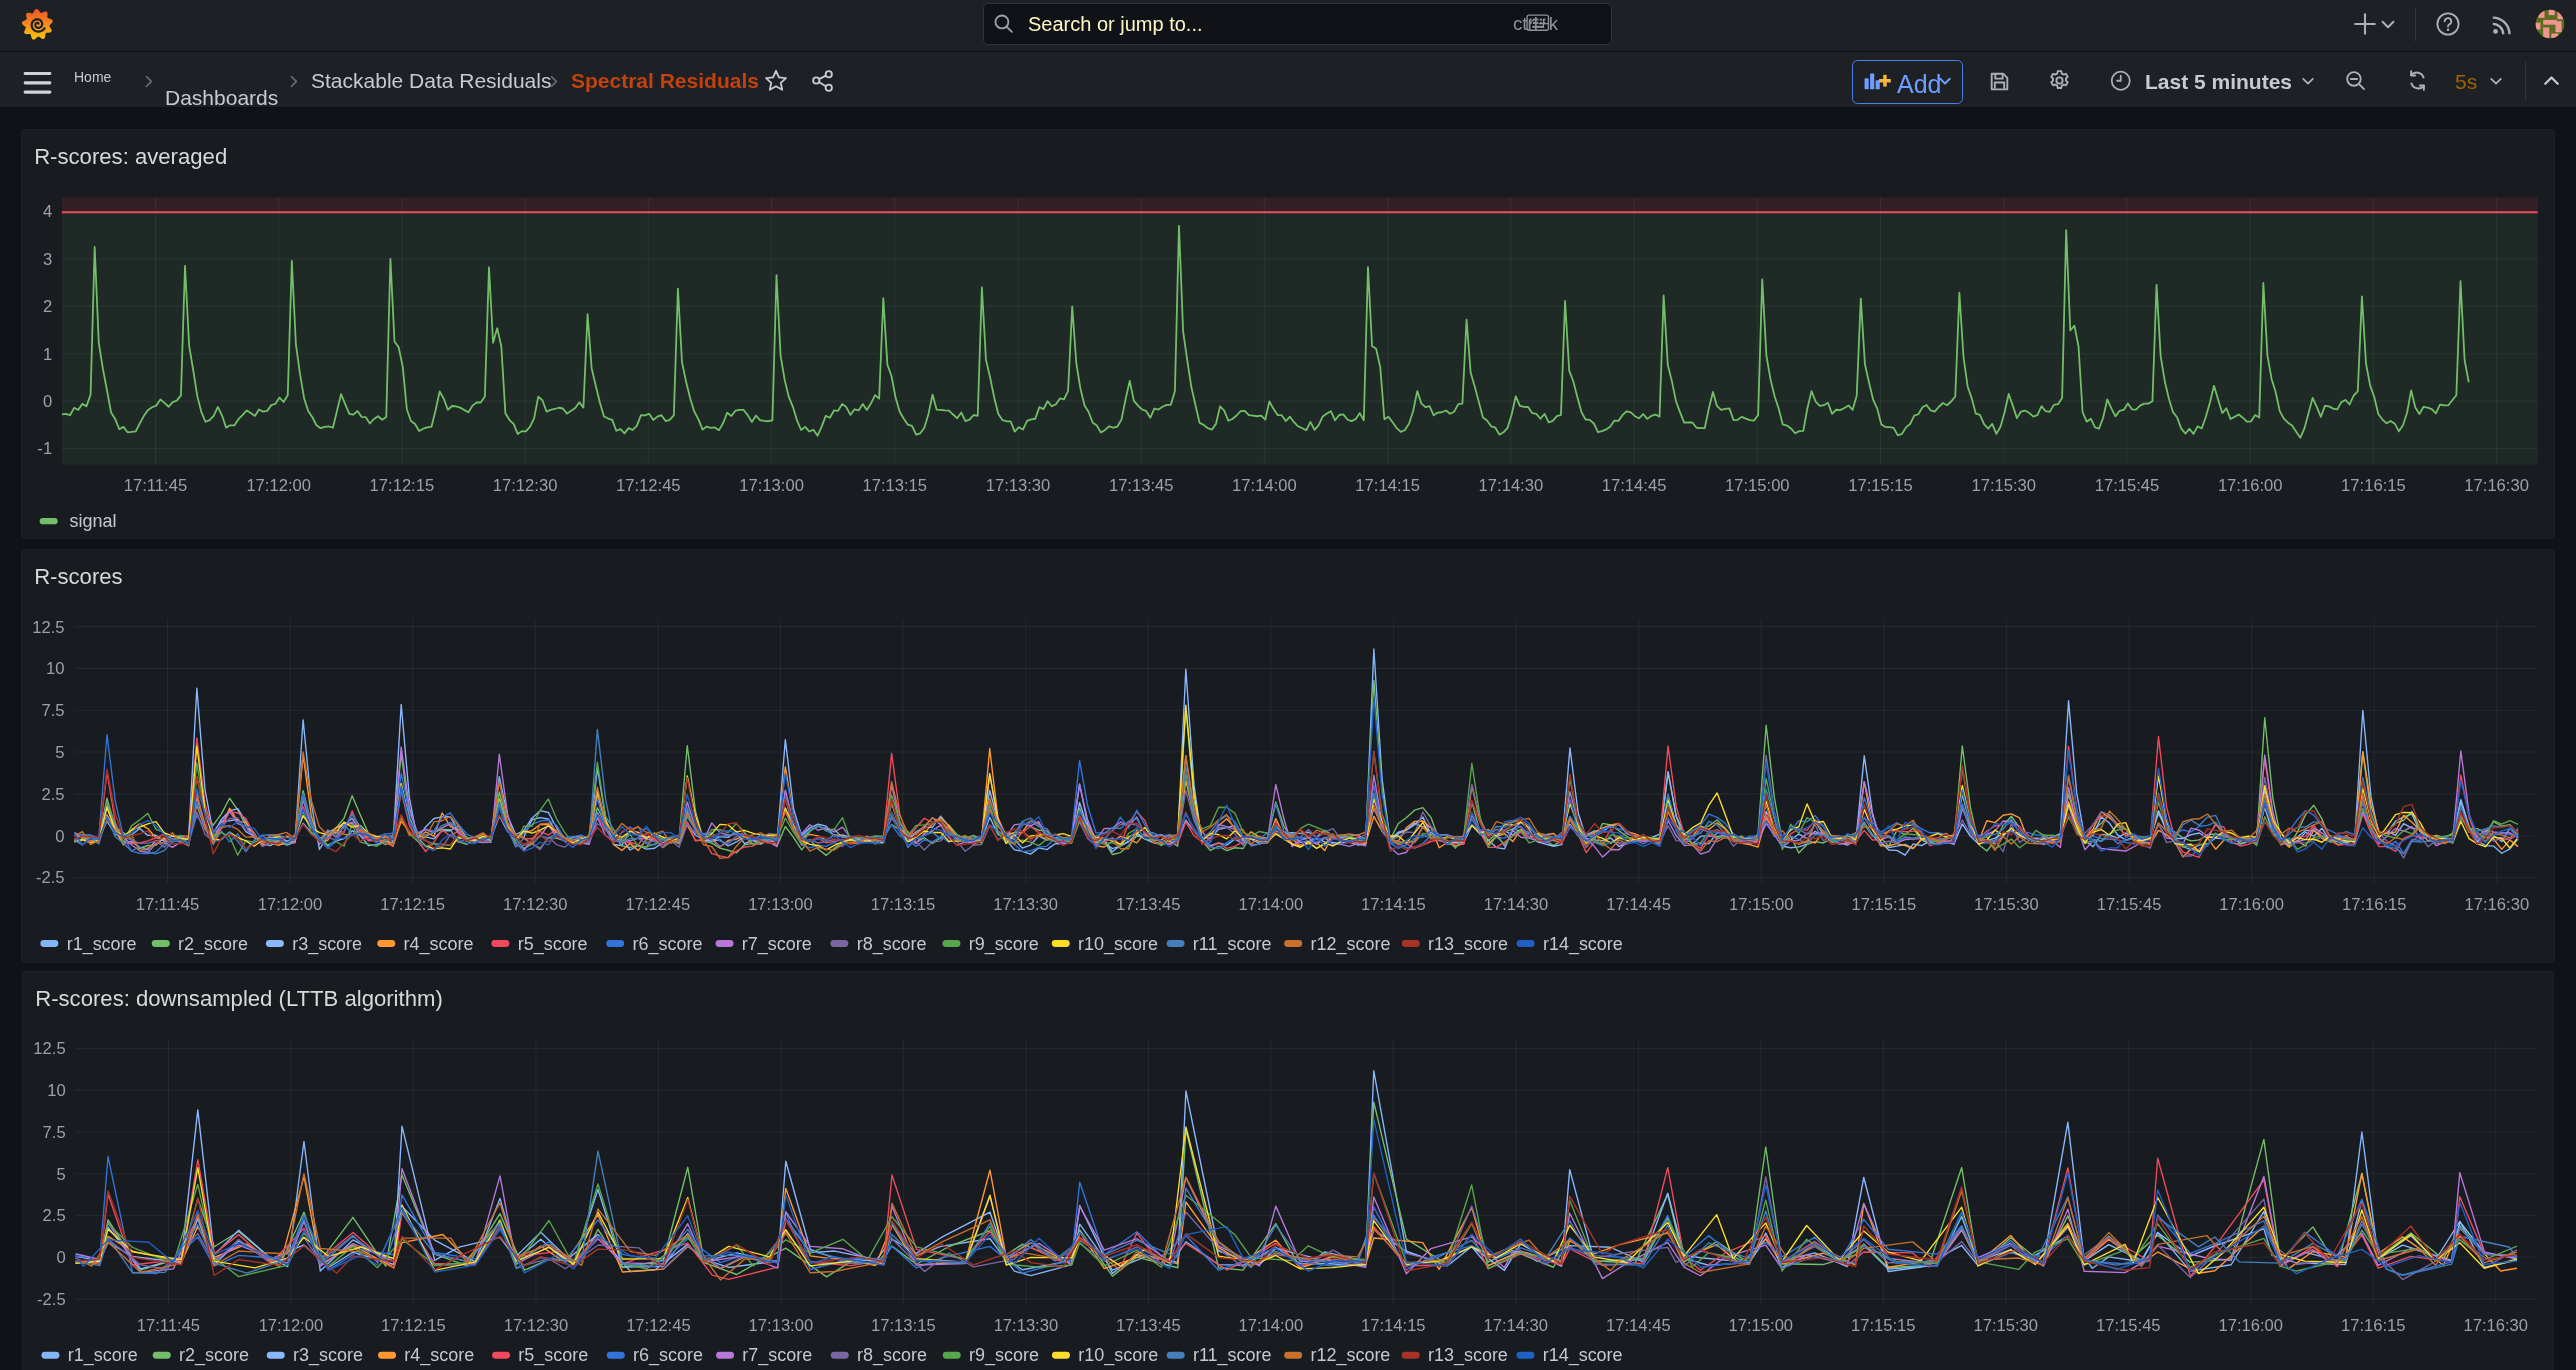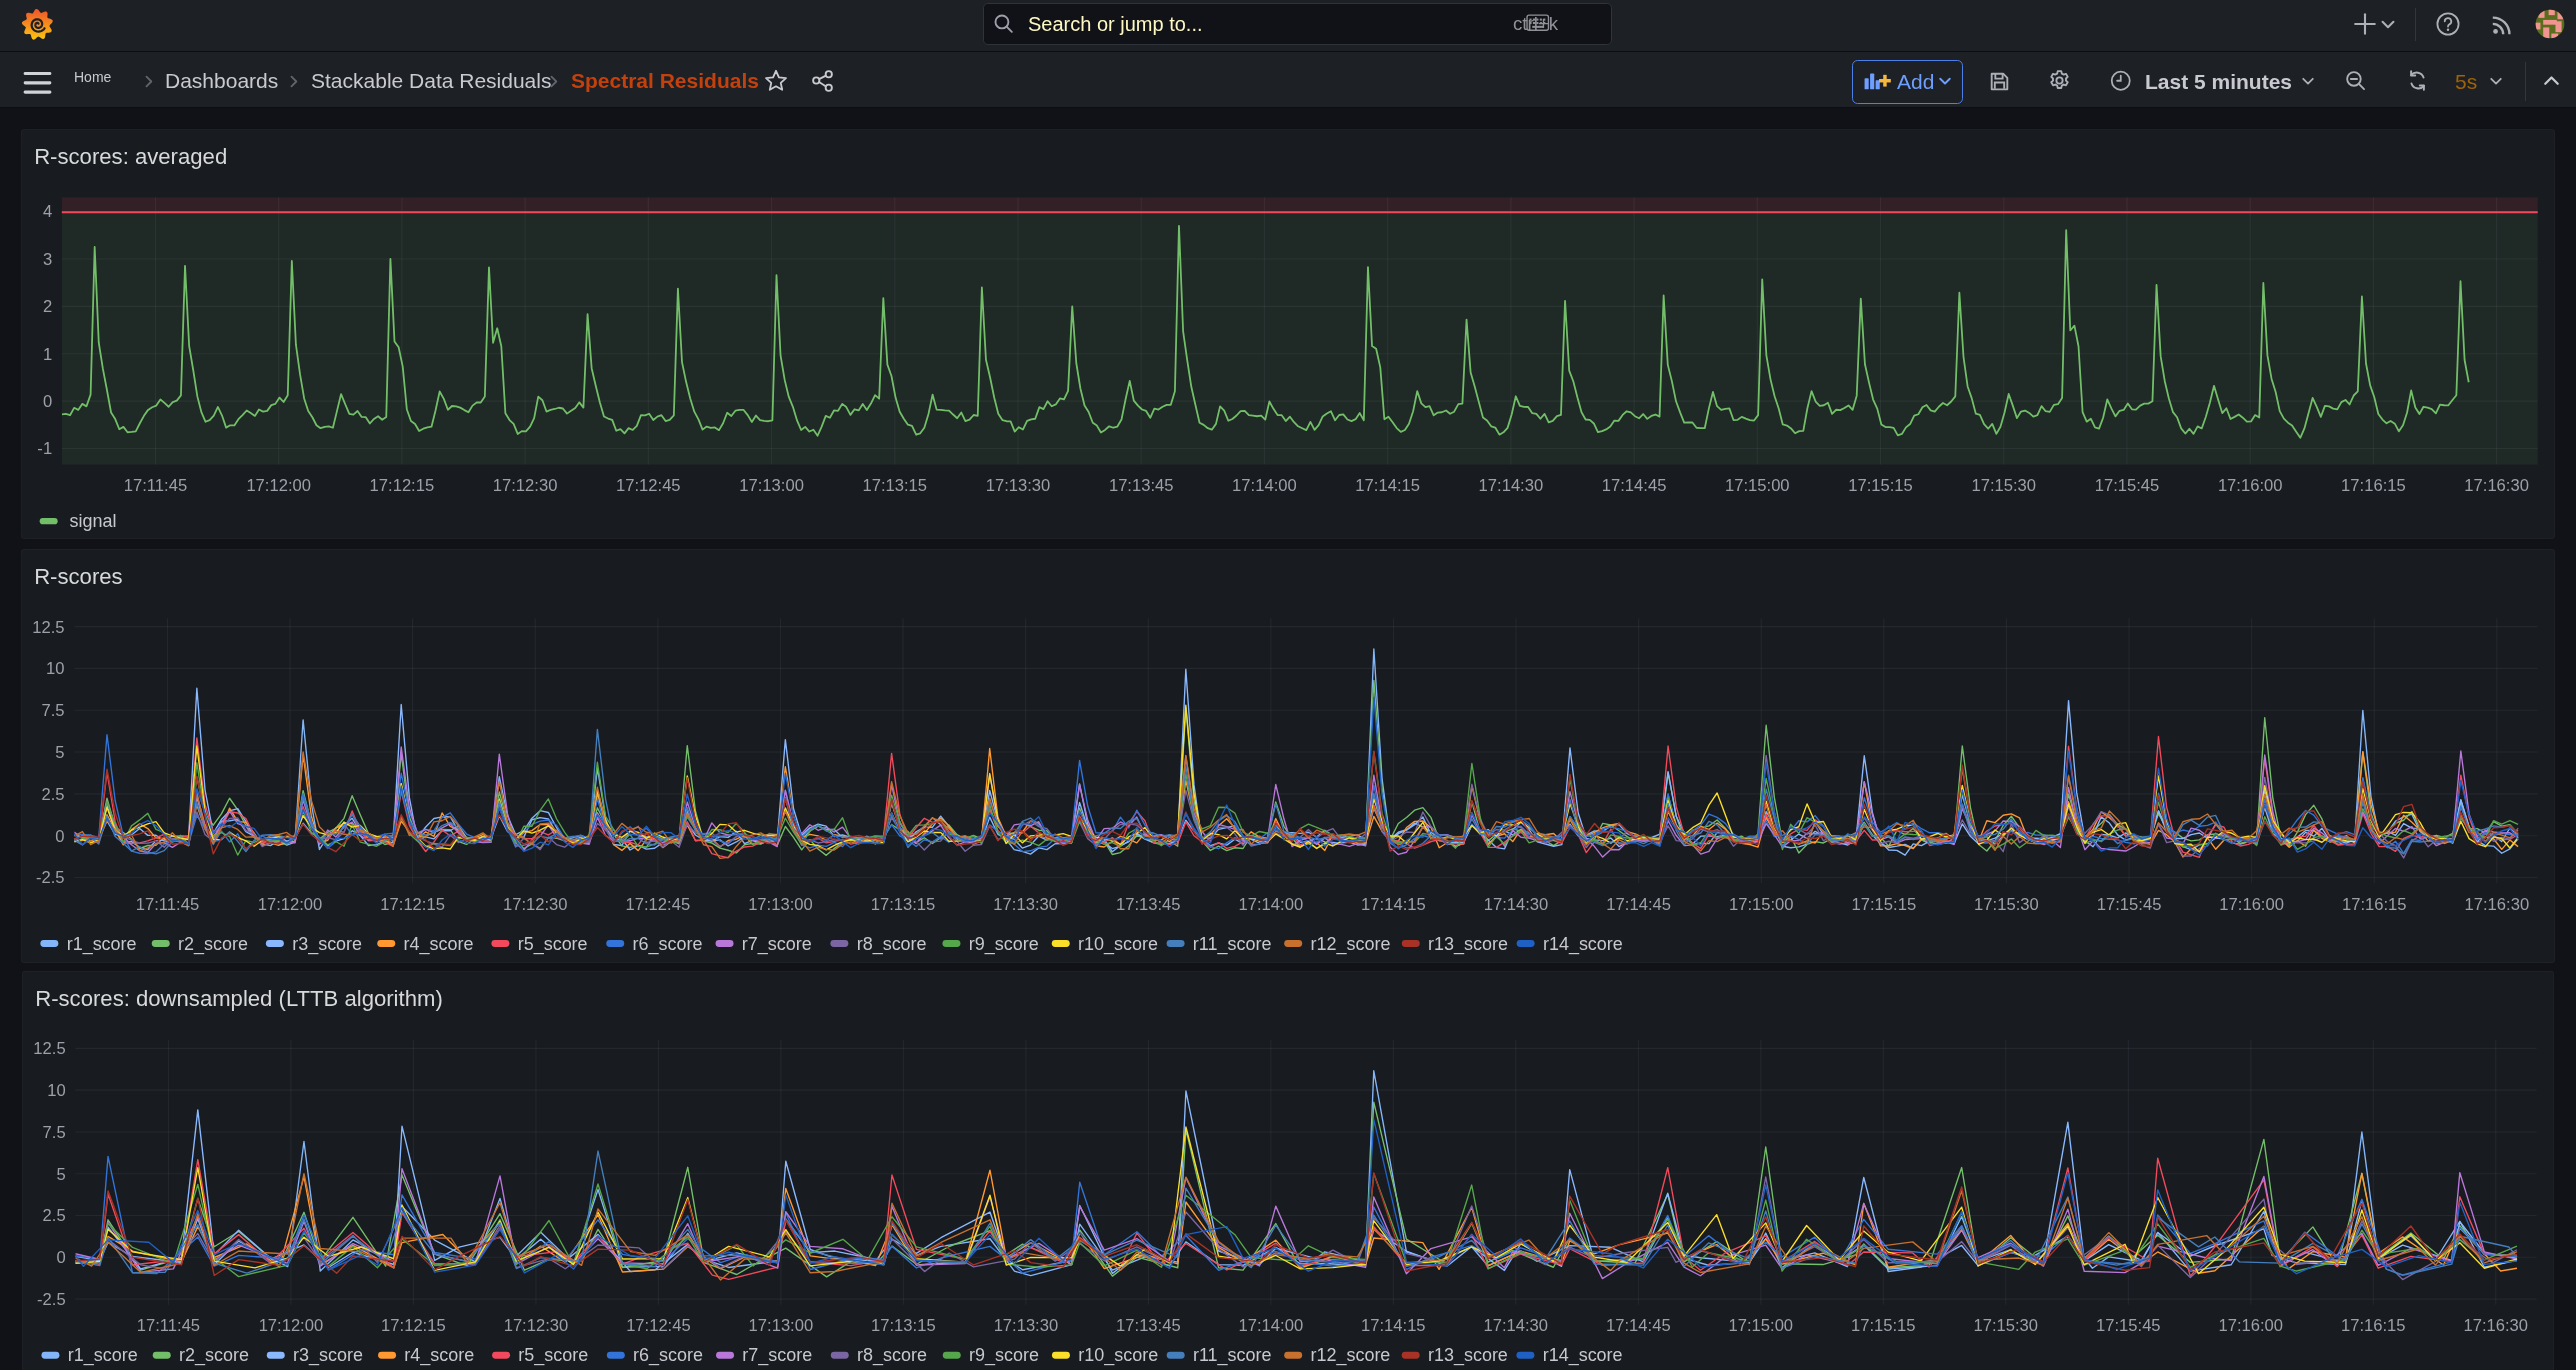--- a/index.html
+++ b/index.html
@@ -76,21 +76,21 @@
   </svg>
 <svg class="abs" style="left:23px;top:69px" width="29" height="28" viewBox="0 0 42 40">
 <rect x="1" y="4" width="40" height="4.5" rx="2" fill="#d2d3d8"></rect>
 <rect x="1" y="17.5" width="40" height="4.5" rx="2" fill="#d2d3d8"></rect>
 <rect x="1" y="31" width="40" height="4.5" rx="2" fill="#d2d3d8"></rect>
   </svg>
 <div class="abs" style="left:74px;top:69px;font-size:14px;color:#c9cad1;">Home</div>
 <svg class="abs" style="left:143px;top:71px" width="12.5" height="21" viewBox="0 0 18 30">
     <path d="M5 8 L12 15 L5 22" fill="none" stroke="#61656d" stroke-width="2.6" stroke-linecap="round" stroke-linejoin="round"></path>
   </svg>
-<div class="abs" style="left:165px;top:69px;font-size:21px;color:#c9cad1;">Dashboards</div>
+<div class="abs" style="left:165px;top:86px;font-size:21px;color:#c9cad1;">Dashboards</div>
 <svg class="abs" style="left:288px;top:71px" width="12.5" height="21" viewBox="0 0 18 30">
     <path d="M5 8 L12 15 L5 22" fill="none" stroke="#61656d" stroke-width="2.6" stroke-linecap="round" stroke-linejoin="round"></path>
   </svg>
 <div class="abs" style="left:311px;top:69px;font-size:21px;color:#c9cad1;">Stackable Data Residuals</div>
 <svg class="abs" style="left:548px;top:71px" width="12.5" height="21" viewBox="0 0 18 30">
     <path d="M5 8 L12 15 L5 22" fill="none" stroke="#61656d" stroke-width="2.6" stroke-linecap="round" stroke-linejoin="round"></path>
   </svg>
 <div class="abs" style="left:571px;top:69px;font-size:21px;color:#c2410c;font-weight:bold;">Spectral Residuals</div>
 <svg class="abs" style="left:763px;top:68px" width="26" height="26" viewBox="0 0 24 24">
 <path d="M12 2.6 L14.7 8.6 L21.2 9.3 L16.4 13.7 L17.7 20.1 L12 16.9 L6.3 20.1 L7.6 13.7 L2.8 9.3 L9.3 8.6 Z" fill="none" stroke="#c9cad1" stroke-width="1.7" stroke-linejoin="round"></path>
@@ -107,21 +107,21 @@
 <g fill="#6e9fff">
       <rect x="2" y="12" width="6" height="16" rx="1"></rect>
       <rect x="10" y="5" width="6" height="23" rx="1"></rect>
       <rect x="18" y="15" width="6" height="13" rx="1"></rect>
     </g>
 <g fill="#f5b73d">
       <rect x="29" y="7" width="5" height="17"></rect>
       <rect x="23" y="13" width="17" height="5"></rect>
     </g>
   </svg>
-<div class="abs" style="left:1897px;top:70px;font-size:21px;color:#6e9fff;">Add</div>
+<div class="abs" style="left:1897px;top:70px;font-size:25px;color:#6e9fff;">Add</div>
 <svg class="abs" style="left:1936px;top:74px" width="18" height="15" viewBox="0 0 26 22">
 <path d="M6 7 L13 14 L20 7" fill="none" stroke="#6e9fff" stroke-width="2.8" stroke-linecap="round" stroke-linejoin="round"></path>
   </svg>
 <svg class="abs" style="left:1987px;top:69px" width="25" height="25" viewBox="0 0 24 24">
 <path d="M4.5 4.5 h11 l4 4 v11 h-15 Z" fill="none" stroke="#aeb0b8" stroke-width="1.8" stroke-linejoin="round"></path>
 <path d="M8 4.8 v4.4 h7 v-4.4" fill="none" stroke="#aeb0b8" stroke-width="1.8"></path>
 <path d="M7.5 19 v-6 h9 v6" fill="none" stroke="#aeb0b8" stroke-width="1.8"></path>
   </svg>
 <svg class="abs" style="left:2047px;top:68px" width="25" height="25" viewBox="0 0 24 24">
 <path fill="none" stroke="#aeb0b8" stroke-width="1.8" stroke-linejoin="round" d="M10.3 3 h3.4 l.5 2.3 a7 7 0 0 1 1.8 1 l2.2-.7 1.7 2.9 -1.7 1.6 a7 7 0 0 1 0 2l1.7 1.6 -1.7 2.9 -2.2-.7 a7 7 0 0 1 -1.8 1 l-.5 2.3 h-3.4 l-.5-2.3 a7 7 0 0 1 -1.8-1 l-2.2.7 -1.7-2.9 1.7-1.6 a7 7 0 0 1 0-2 l-1.7-1.6 1.7-2.9 2.2.7 a7 7 0 0 1 1.8-1 Z"></path>

